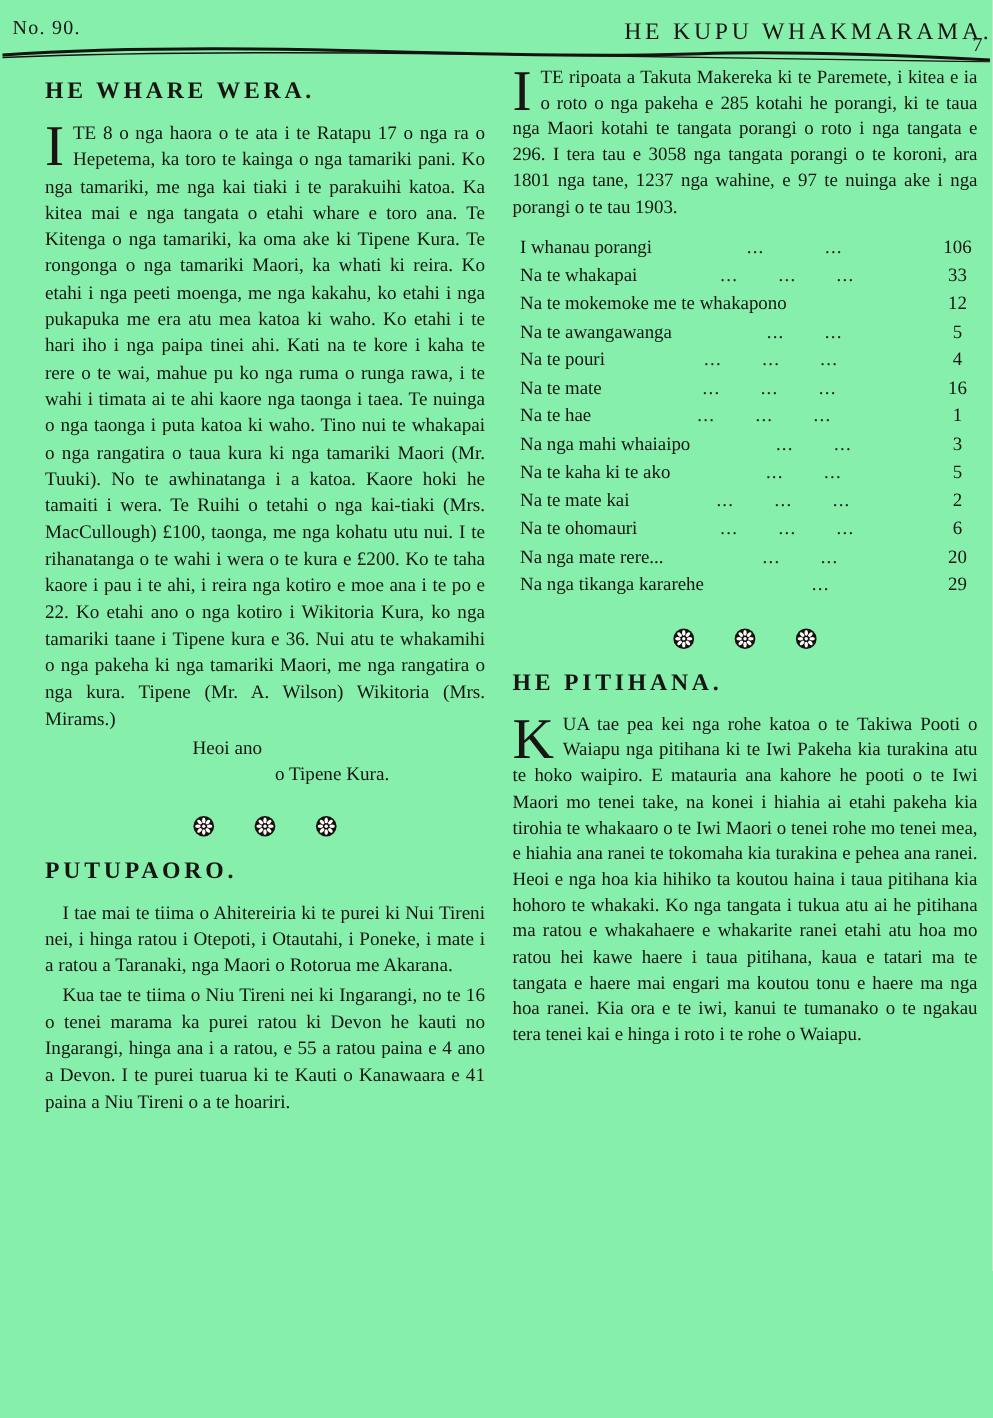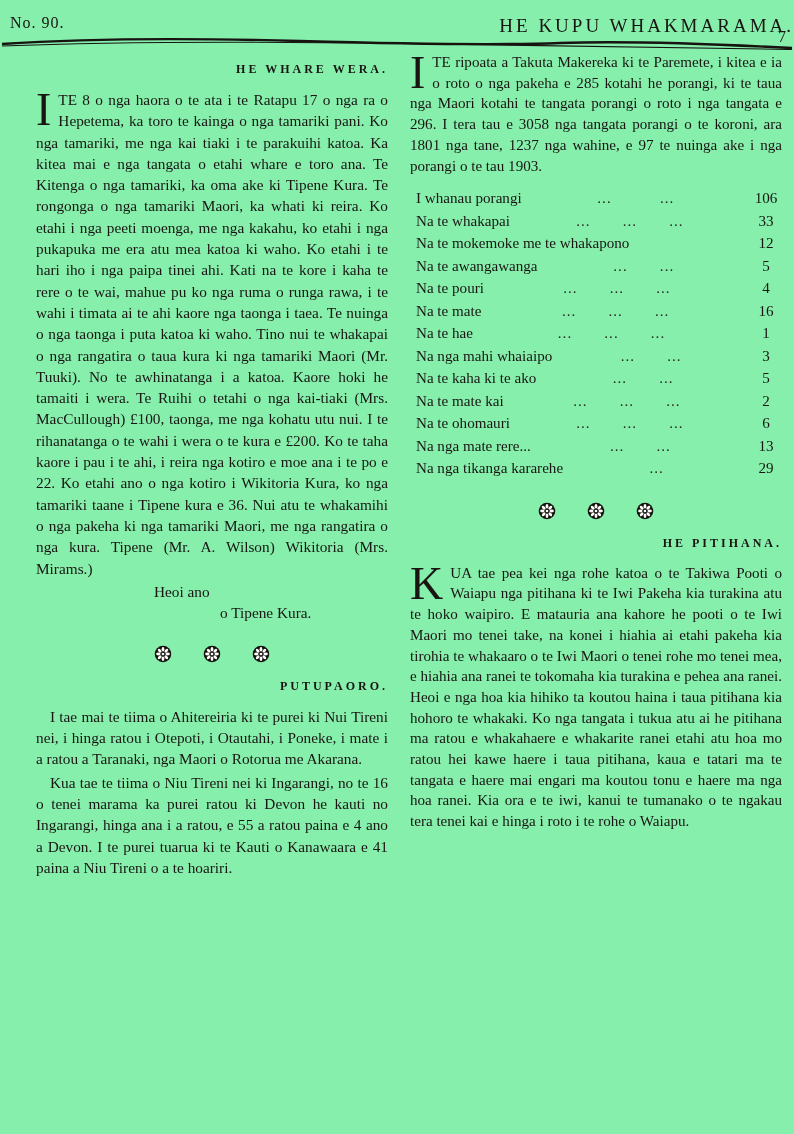--- a/index.html
+++ b/index.html
@@ -12,21 +12,21 @@
   .hdr{position:relative;height:50px;}
   .issue-no{position:absolute;left:10px;top:14px;font-size:16px;letter-spacing:1px;}
   .masthead{position:absolute;left:0;right:0;top:15px;text-align:right;
     font-size:19px;letter-spacing:3px;}
   .pageno{position:absolute;right:8px;top:28px;font-size:16px;}
   .rule{position:absolute;left:0;right:0;top:34px;height:16px;width:100%;}
   
   .cols{display:flex;gap:22px;padding:2px 12px 0 36px;box-sizing:border-box;}
   .col-l{width:352px;flex:none;}
   .col-r{width:372px;flex:none;}
-  .art-title{text-align:right;font-weight:bold;font-size:12px;
+  .art-title{text-align:left;font-weight:bold;font-size:19px;
     letter-spacing:3px;margin:10px 0 12px 0;}
   .body-text{font-size:15.3px;line-height:21.3px;text-align:justify;}
   .body-text-r{font-size:15.1px;line-height:20.7px;text-align:justify;}
   .dropcap{float:left;font-size:46px;line-height:36px;padding:3px 7px 0 0;}
   .closing-1{margin:2px 0 0 118px;font-size:15.3px;line-height:21px;}
   .closing-2{margin:0 0 0 152px;font-size:15.3px;line-height:21px;}
   .closing-3{margin:0 0 0 184px;font-size:15.3px;line-height:21px;}
   .orn-row{display:flex;justify-content:center;gap:31px;margin:22px 0 16px 0;}
   .orn-row svg{width:18px;height:18px;}
   .para{font-size:15.3px;line-height:21.3px;text-align:justify;
@@ -166,21 +166,21 @@
           <span class="cvalue">2</span>
         </div>
         <div class="crow">
           <span class="clabel">Na te ohomauri</span>
           <span class="cleader">...  ...  ...</span>
           <span class="cvalue">6</span>
         </div>
         <div class="crow">
           <span class="clabel">Na nga mate rere...</span>
           <span class="cleader">...  ...</span>
-          <span class="cvalue">13</span>
+          <span class="cvalue">20</span>
         </div>
         <div class="crow">
           <span class="clabel">Na nga tikanga kararehe</span>
           <span class="cleader">...</span>
           <span class="cvalue">29</span>
         </div>
       </div>
 
       <div class="orn-row">
         <svg viewBox="0 0 20 20">

